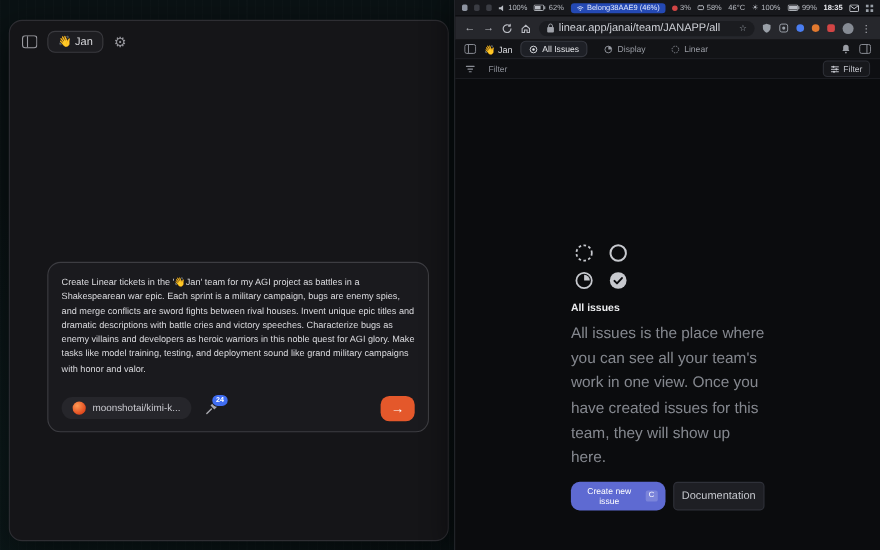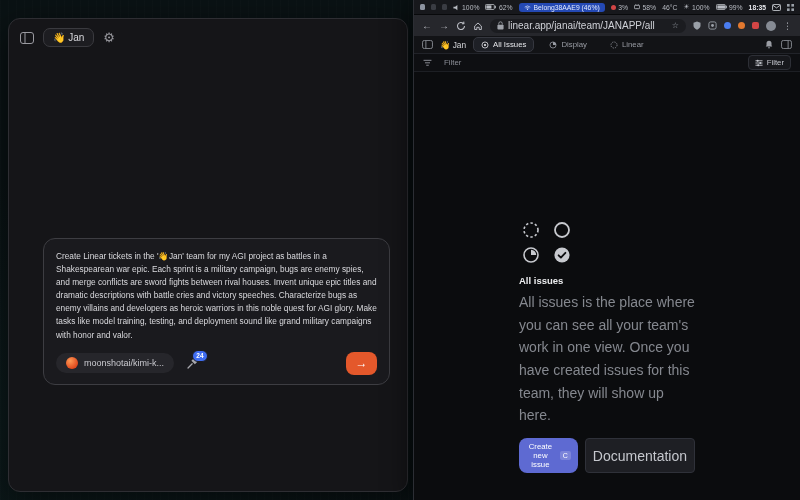--- a/index.html
+++ b/index.html
@@ -34,21 +34,21 @@
   .gear { font-size:13px; color:#96969c; line-height:1; }
   .jan-hero { position:absolute; top:158px; left:0; right:0; text-align:center; }
   .hero-title { font-family:"Liberation Serif", serif; font-size:25px; font-weight:600; color:#f4f4f6; letter-spacing:.2px; }
   .hero-sub { margin-top:12px; font-size:12px; color:#8e8f96; }
   .composer {
     position:absolute; left:34px; right:17px; top:219px;
     background:#1a1a1e; border:1px solid #3d3d42; border-radius:12px;
     padding:11px 12px 9px; cursor:text;
   }
   .prompt-text { font-size:8.3px; line-height:1.58; color:#dadade; }
-  .composer-row { display:flex; align-items:center; gap:12px; margin-top:10px; }
+  .composer-row { display:flex; align-items:center; gap:12px; margin-top:18px; }
   .model-pill {
     display:inline-flex; align-items:center; gap:6px;
     background:#26262b; border-radius:13px; padding:4px 10px;
     color:#c9c9cf; font-size:9px; cursor:pointer;
   }
   .model-logo { width:12px; height:12px; border-radius:50%;
     background:radial-gradient(circle at 35% 32%, #ff9a55, #e14a1e 70%); }
   .tools-btn { position:relative; cursor:pointer; display:inline-flex; }
   .tools-badge {
     position:absolute; top:-7px; right:-9px; background:#3f6df2; color:#fff;
@@ -110,21 +110,21 @@
   .linear-content { flex:1; background:#0b0c0e; position:relative; }
   .empty { position:absolute; left:50%; transform:translateX(-50%); top:148px; width:176px; }
   .status-grid { display:grid; grid-template-columns:24px 24px; gap:5px 7px; margin-bottom:10px; margin-left:2px; }
   .empty-title { font-size:9.5px; font-weight:700; color:#ecedef; }
   .empty-desc { margin-top:5px; font-size:14px; line-height:1.62; color:#85888f; }
   .empty-actions { display:flex; gap:7px; margin-top:11px; }
   .btn-primary { display:inline-flex; align-items:center; gap:5px; background:#5e6ad2; color:#fff;
     font-size:7.8px; padding:4px 7px; border:none; border-radius:8px; cursor:pointer; }
   .kbd { background:rgba(255,255,255,.18); border-radius:2px; padding:0 3px; font-size:7px; line-height:1.4; }
   .btn-secondary { background:#1e1f24; border:1px solid #2f3139; color:#c5c7cd;
-    font-size:14px; padding:4px 7px; border-radius:4px; cursor:pointer; }
+    font-size:10px; padding:4px 7px; border-radius:4px; cursor:pointer; }
   svg { display:block; }
 </style>
 </head>
 <body>
 
 <div class="desktop"></div>
 
 <div class="jan-window">
   <div class="jan-titlebar">
     <span class="icon-btn">

